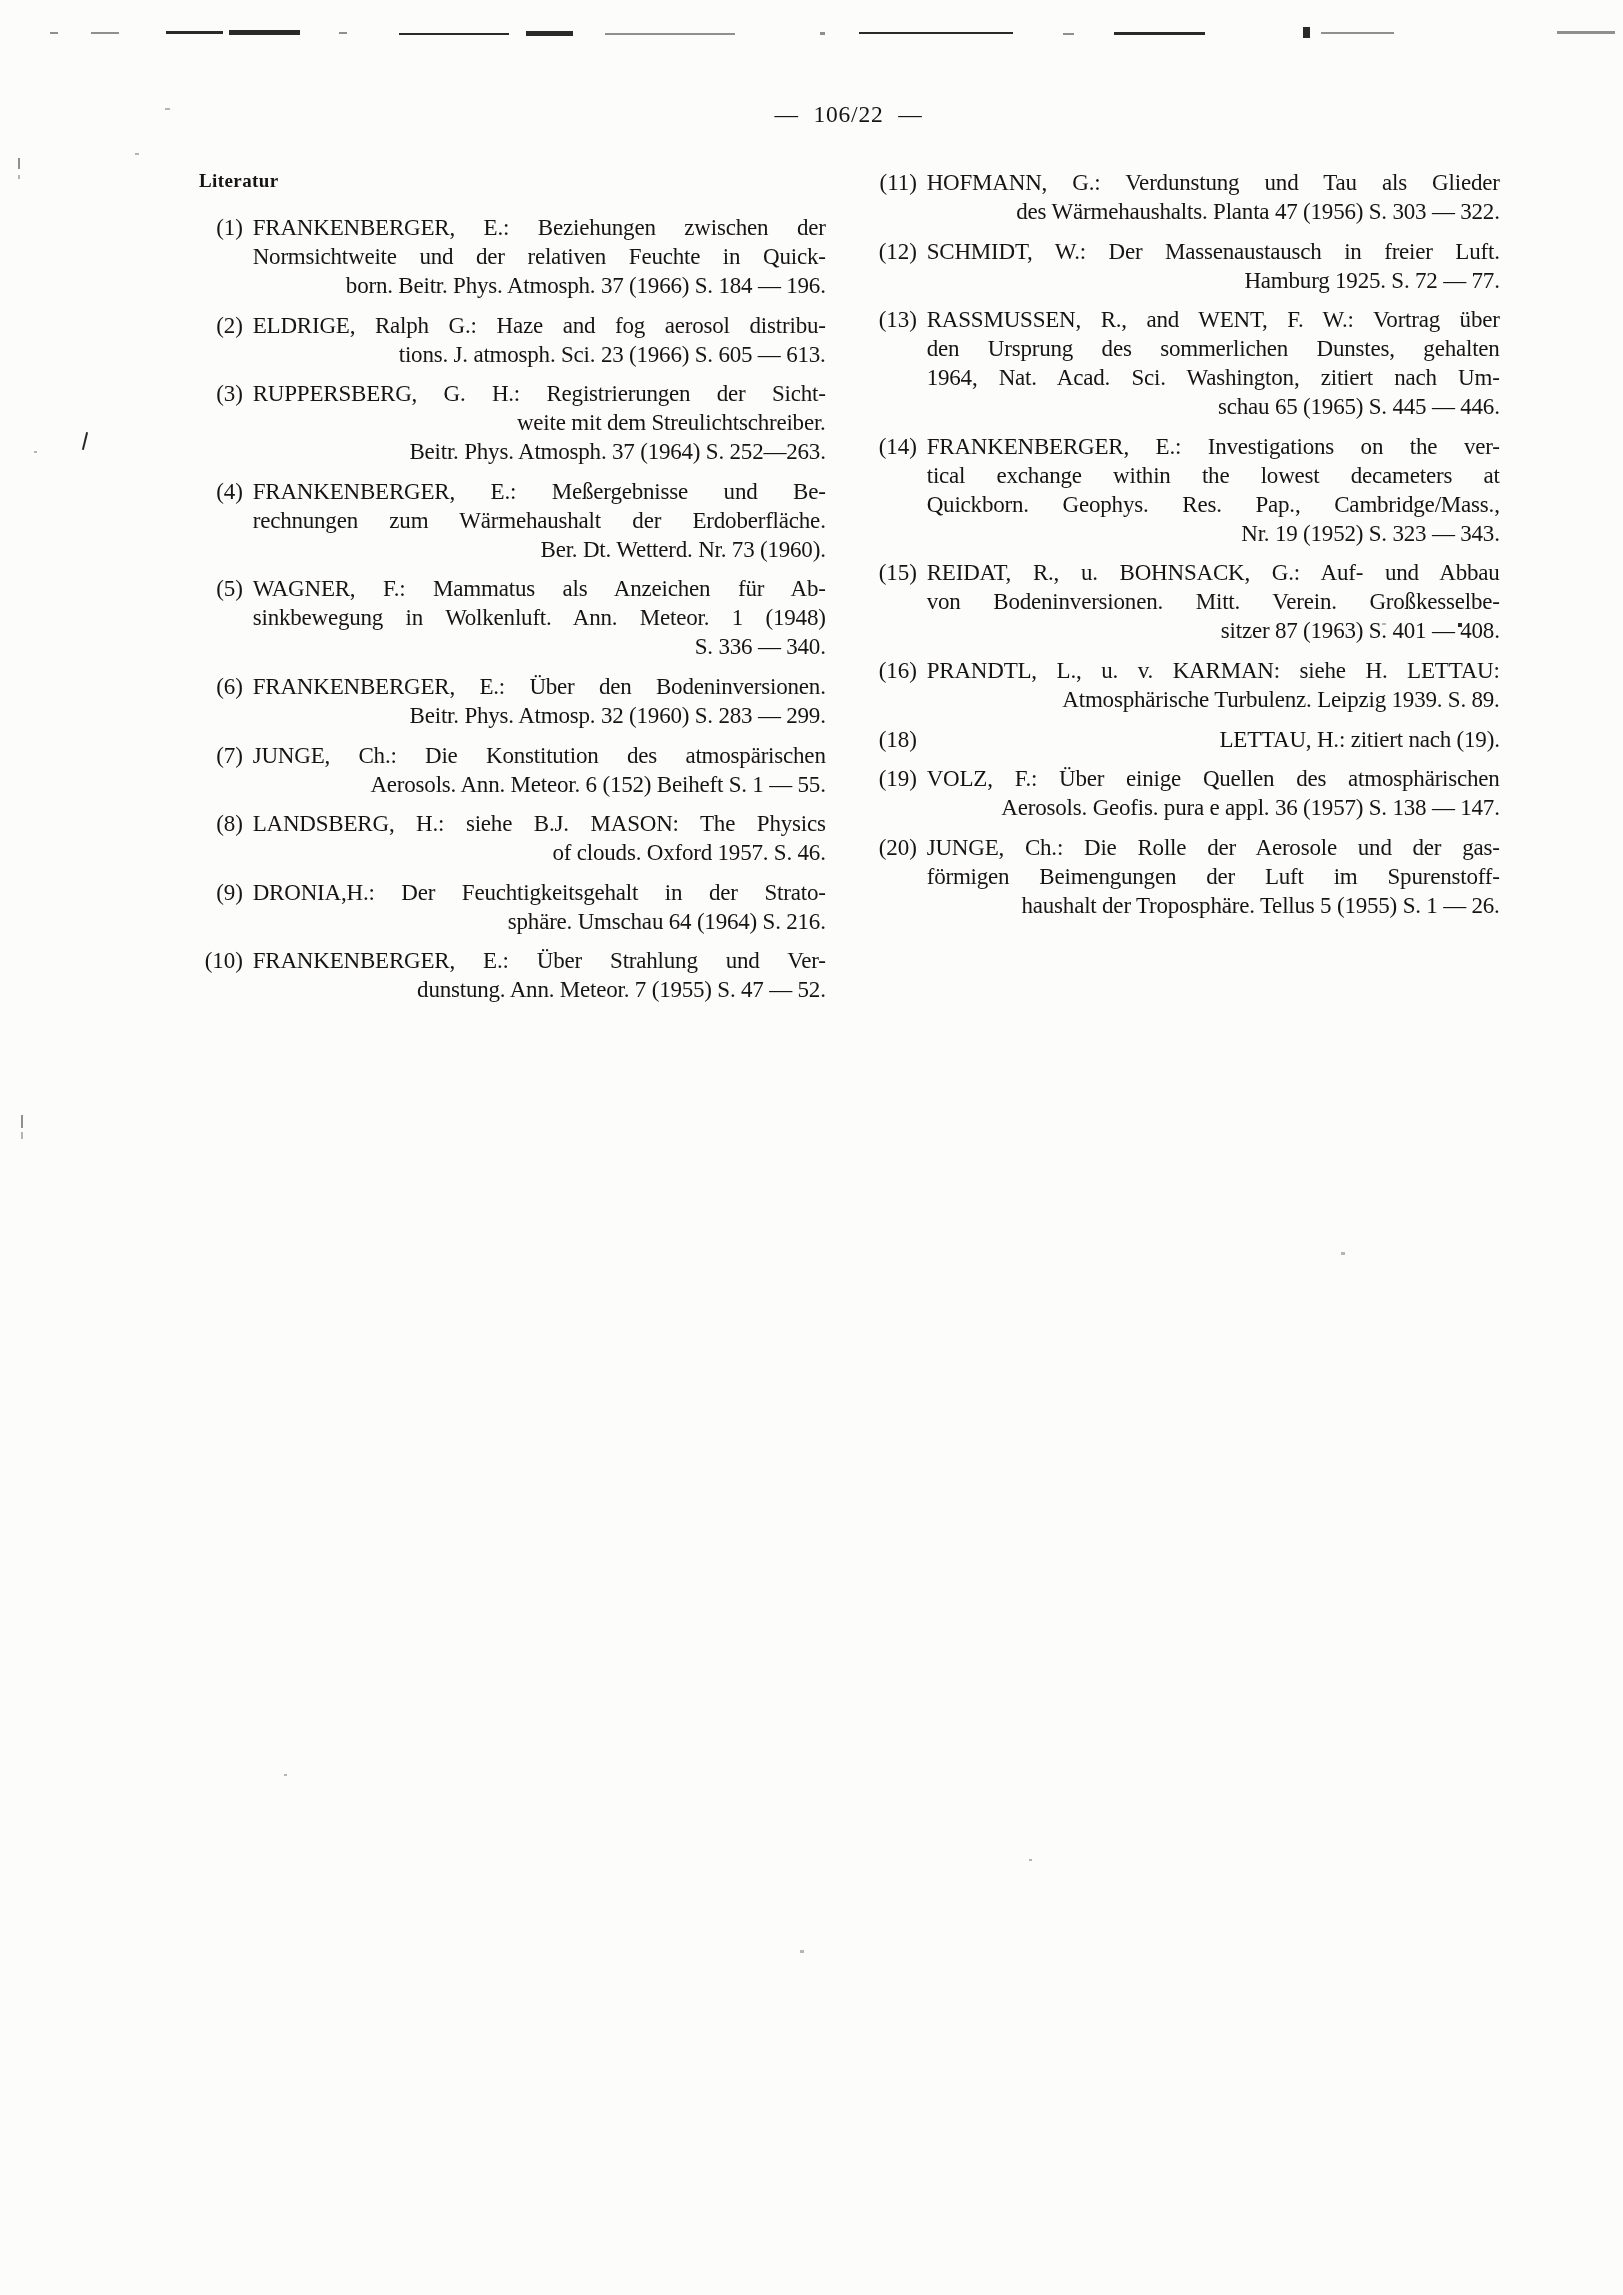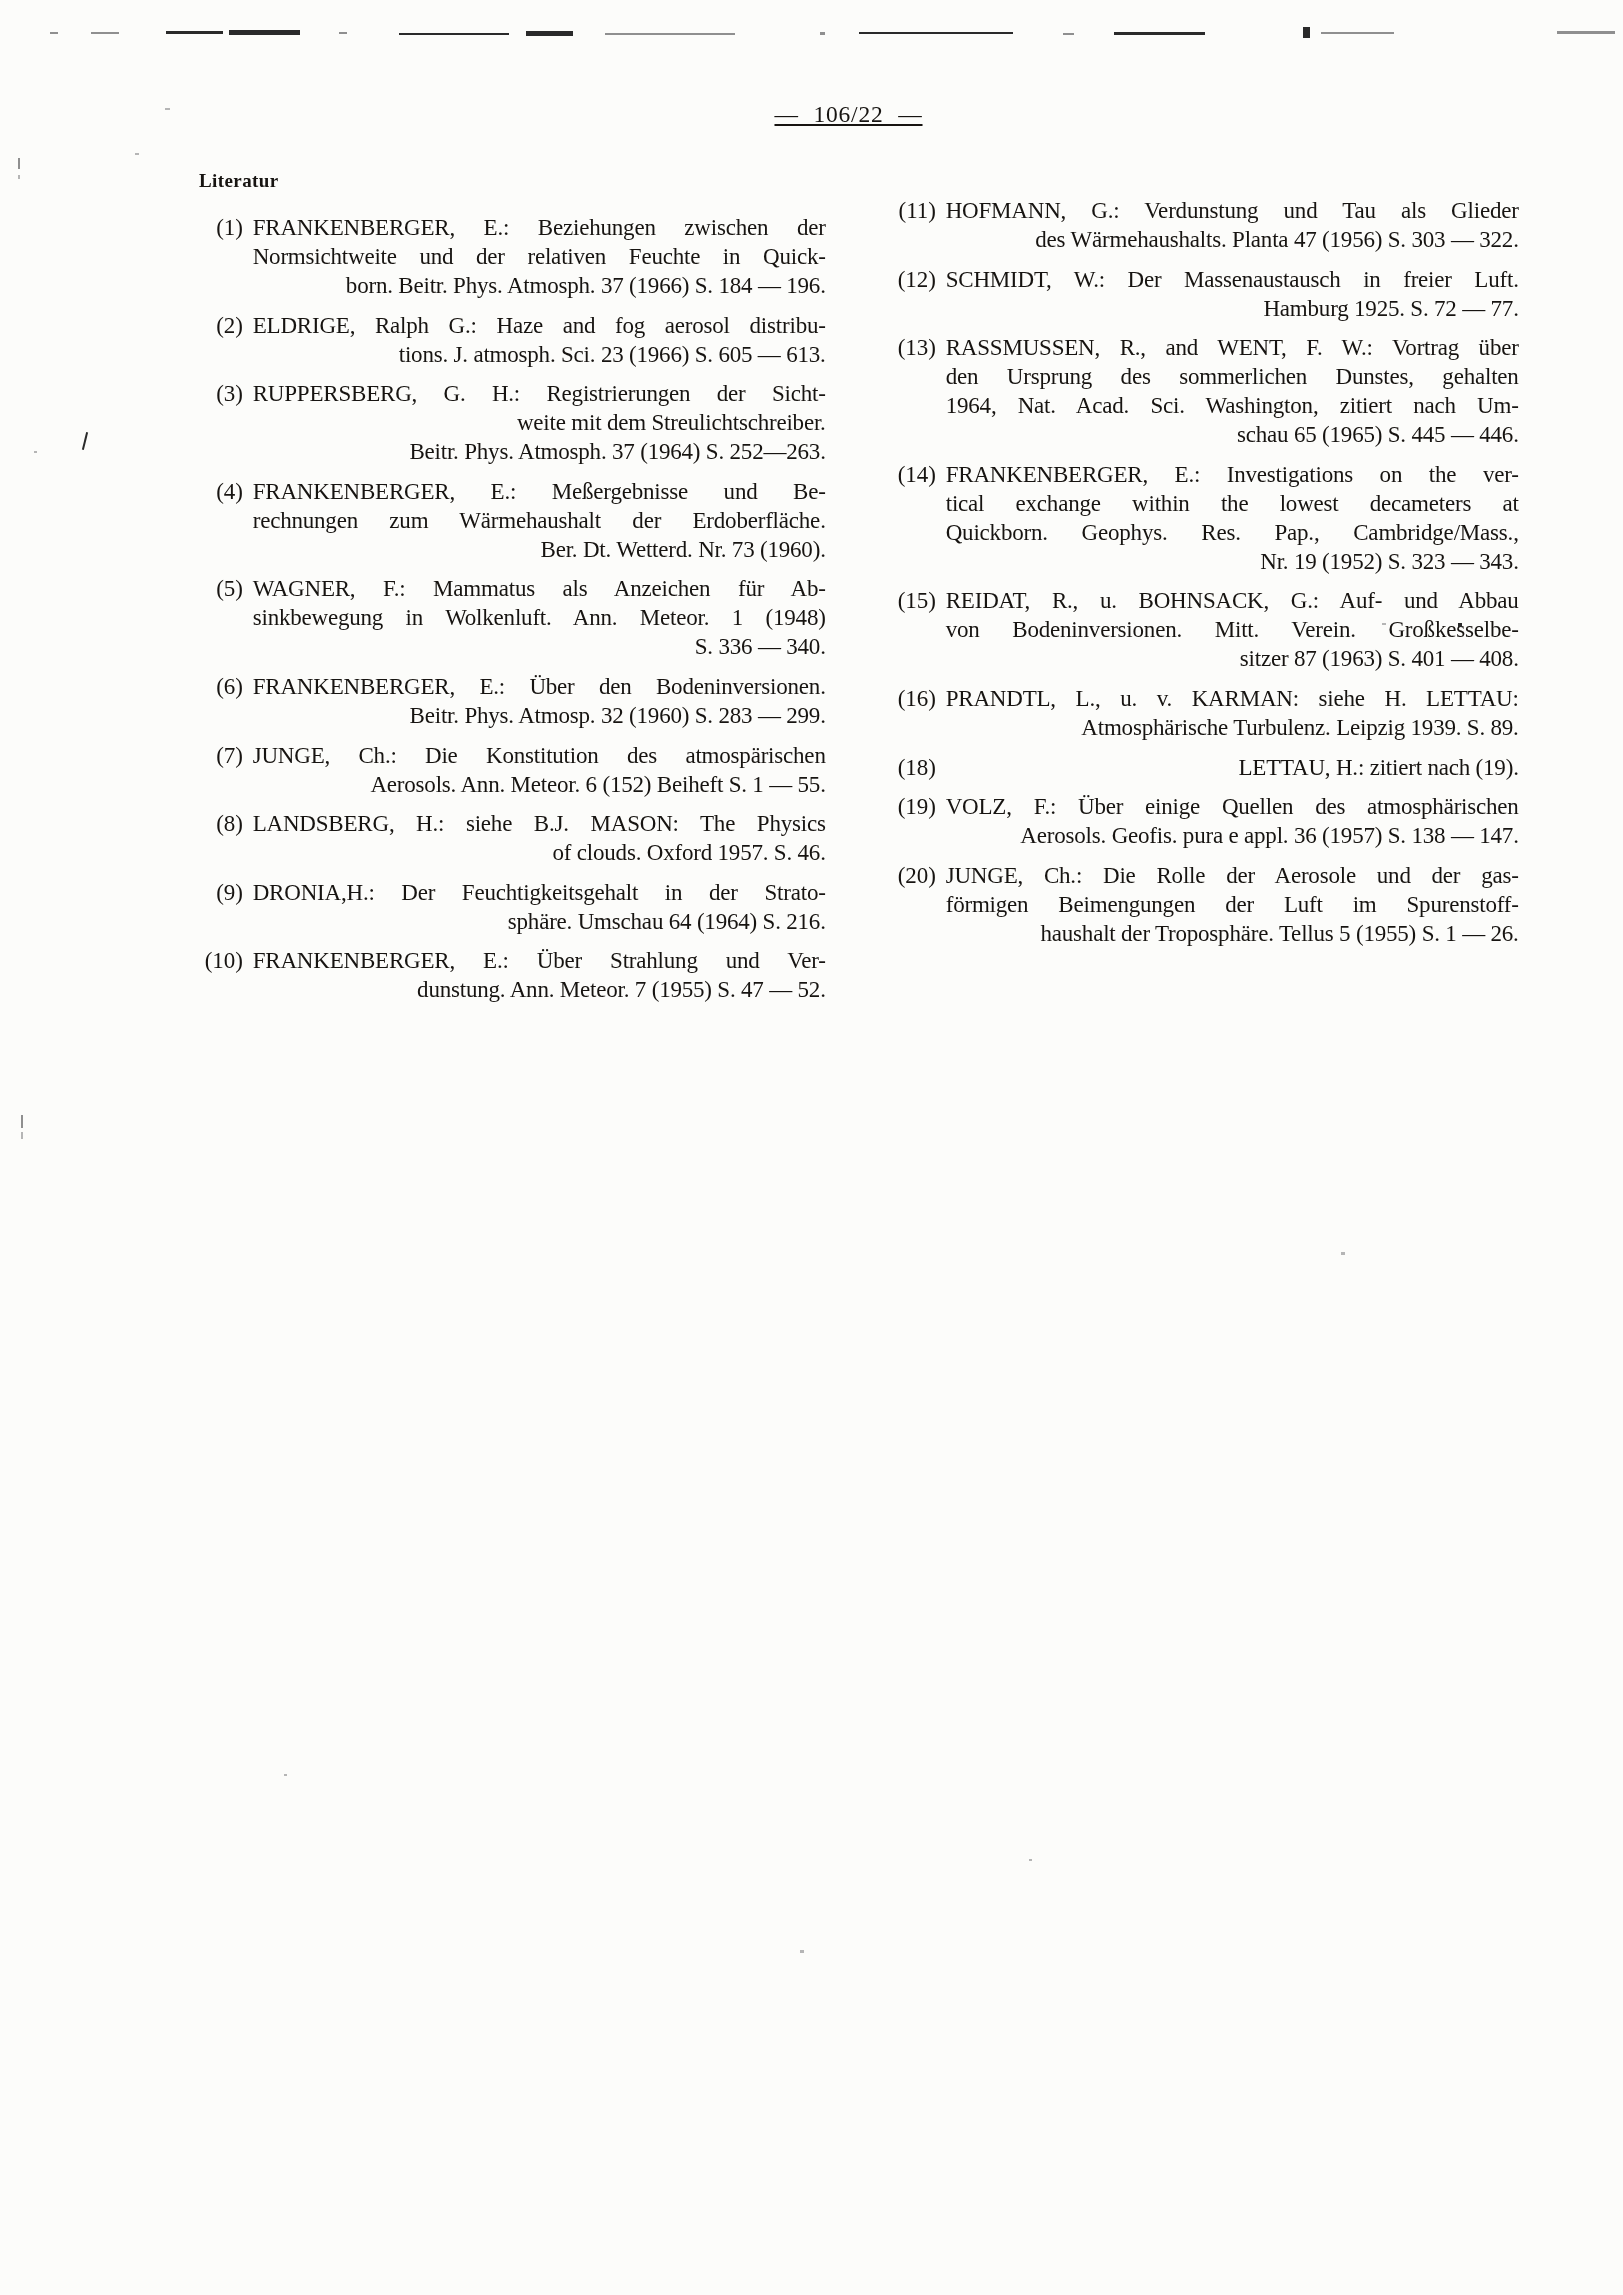--- a/index.html
+++ b/index.html
@@ -16,28 +16,28 @@
     position: absolute;
     top: 101px;
     left: 0;
     width: 1623px;
     text-align: center;
     font-size: 23.5px;
     line-height: 26px;
     letter-spacing: 0.8px;
     word-spacing: 8px;
   }
-  .page-header .hdr-inner { position: relative; left: 37px; text-decoration: underline; }
+  .page-header .hdr-inner { position: relative; left: 37px; }
   .col {
     position: absolute;
     font-size: 23px;
     line-height: 29px;
   }
   .col-left  { left: 199px;  top: 166px; width: 627px; }
-  .col-right { left: 892px; top: 168px; width: 635px; margin-top: 28px; }
+  .col-right { left: 873px; top: 168px; width: 635px; }
   .lit-heading {
     font-weight: bold;
     font-size: 19px;
     line-height: 29px;
     margin: 0 0 18px 0;
     letter-spacing: 0.4px;
   }
   .ref { display: flex; margin-bottom: 10.6px; }
   .ref .num {
     flex: none;

